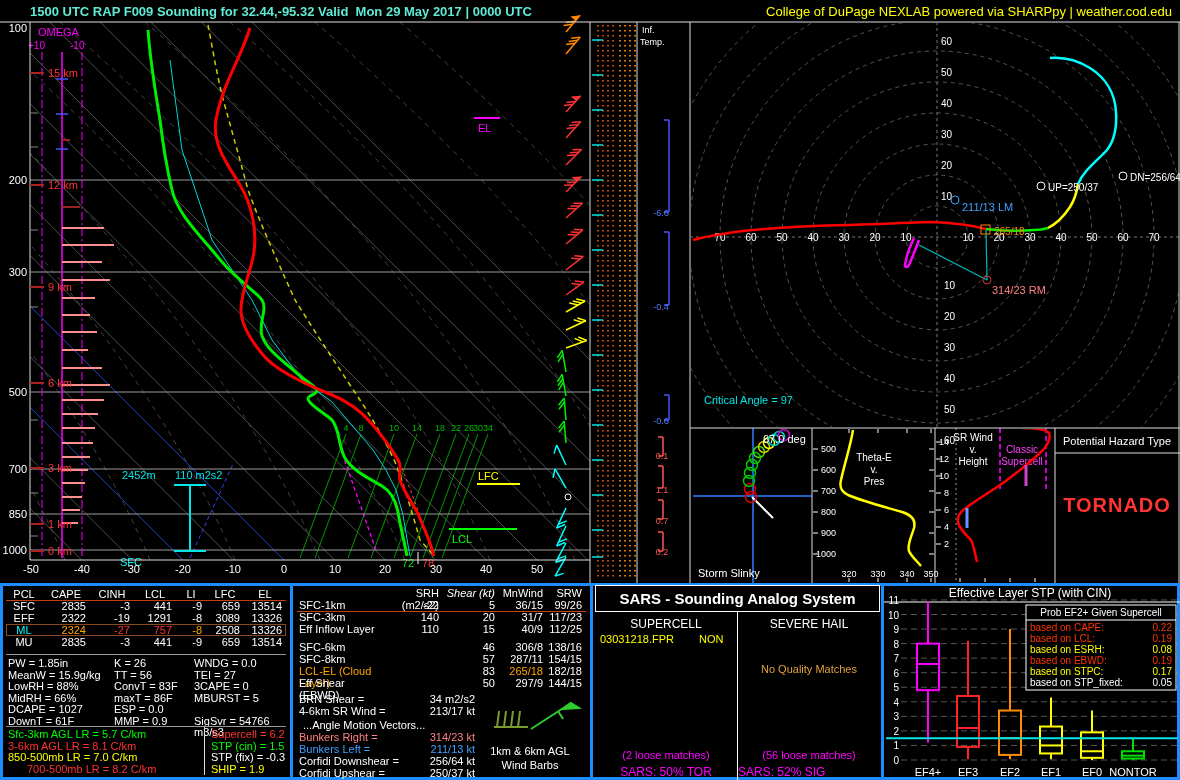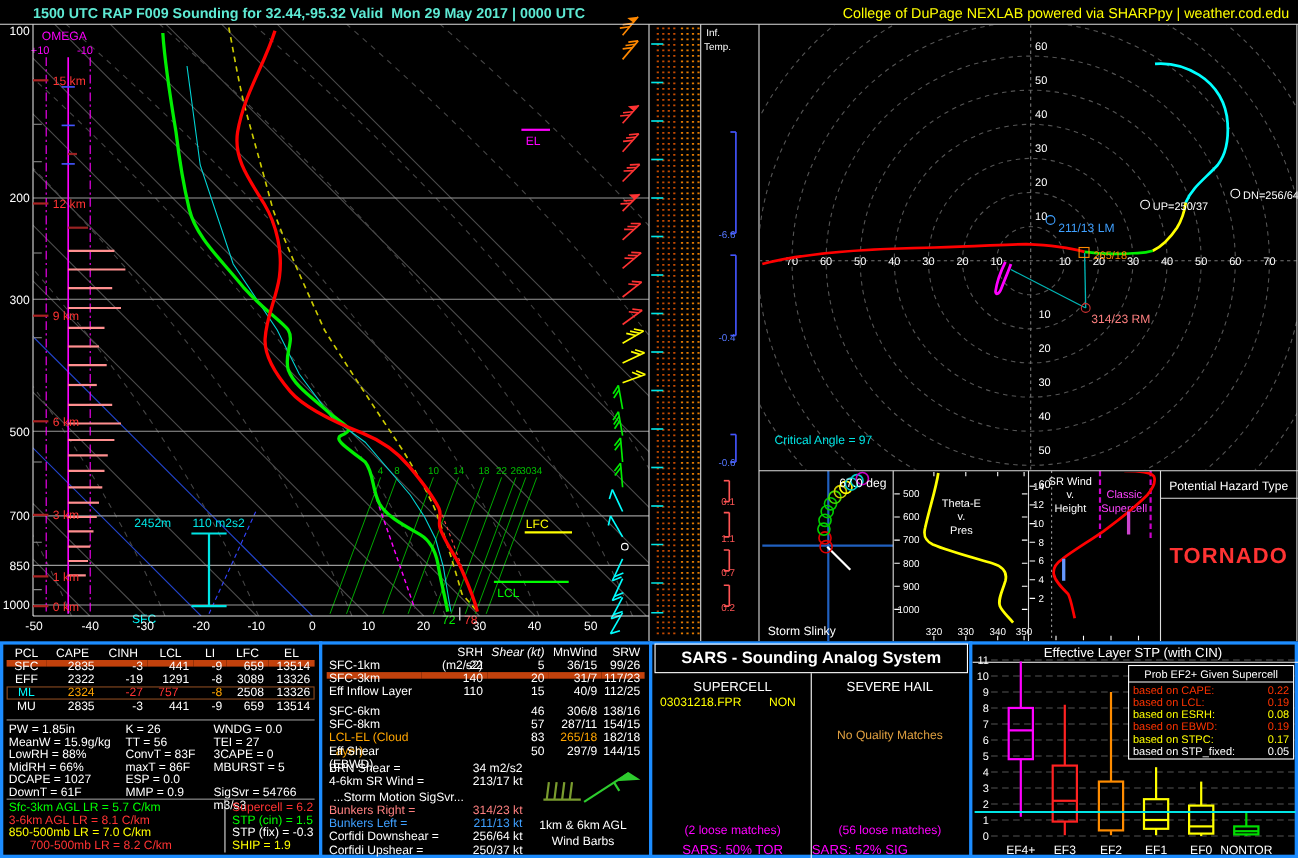--- a/index.html
+++ b/index.html
@@ -5,21 +5,21 @@
   html,body{margin:0;padding:0;background:#000;}
   #app{position:relative;width:1180px;height:780px;background:#000;overflow:hidden;
        font-family:"Liberation Sans",sans-serif;}
   .t{position:absolute;white-space:pre;}
   svg text{font-family:"Liberation Sans",sans-serif;}
   .f9{font-size:9px}.f10{font-size:10px}.f11{font-size:11px}.f12{font-size:12px}
   
   .pnl{position:absolute;color:#fff;font-size:11px;}
   .prow{display:grid;grid-template-columns:36px 48px 44px 42px 30px 38px 42px;height:12px;line-height:12px;}
   .krow{display:grid;grid-template-columns:86px 60px 56px 48px 39px;height:12px;line-height:12px;}
-  .hcell{text-align:center;border-bottom:6px solid #c2410c;}
+  .hcell{text-align:center;border-bottom:1px solid #c2410c;}
   .ncell{text-align:center;}
   .vcell{text-align:right;padding-right:4px;}
   .kname{text-align:left;padding-left:2px;}
   .sel{outline:1px solid #8a4a20;outline-offset:-1px;}
   .icol div{height:11.5px;line-height:11.5px;}
   .lr div{height:11.5px;line-height:11.5px;}
   #frame{position:absolute;left:0;top:583px;width:1180px;height:197px;border:3px solid #1c8cff;box-sizing:border-box;}
   .vblue{position:absolute;top:583px;width:3px;height:197px;background:#1c8cff;}
 </style>
 </head>
@@ -543,21 +543,21 @@
           <div class="vcell" style="color: rgb(255, 255, 255);">-19</div>
           <div class="vcell" style="color: rgb(255, 255, 255);">1291</div>
           <div class="vcell" style="color: rgb(255, 255, 255);">-8</div>
           <div class="vcell" style="color: rgb(255, 255, 255);">3089</div>
           <div class="vcell" style="color: rgb(255, 255, 255);">13326</div>
         </div>
         <div class="prow sel">
           <div class="ncell" style="color: rgb(0, 255, 255);">ML</div>
           <div class="vcell" style="color: rgb(255, 165, 0);">2324</div>
           <div class="vcell" style="color: rgb(255, 51, 51);">-27</div>
-          <div class="vcell" style="color: rgb(255, 51, 51); text-align: center;">757</div>
+          <div class="vcell" style="color: rgb(255, 51, 51);">757</div>
           <div class="vcell" style="color: rgb(255, 165, 0);">-8</div>
           <div class="vcell" style="color: rgb(255, 255, 255);">2508</div>
           <div class="vcell" style="color: rgb(255, 255, 255);">13326</div>
         </div>
         <div class="prow">
           <div class="ncell" style="color: rgb(255, 255, 255);">MU</div>
           <div class="vcell" style="color: rgb(255, 255, 255);">2835</div>
           <div class="vcell" style="color: rgb(255, 255, 255);">-3</div>
           <div class="vcell" style="color: rgb(255, 255, 255);">441</div>
           <div class="vcell" style="color: rgb(255, 255, 255);">-9</div>
@@ -663,21 +663,21 @@
           <div class="vcell" style="color: rgb(255, 255, 255);"></div>
           <div class="vcell" style="color: rgb(255, 255, 255);">50</div>
           <div class="vcell" style="color: rgb(255, 255, 255);">297/9</div>
           <div class="vcell" style="color: rgb(255, 255, 255);">144/15</div>
         </div>
       </div>
     <div class="t" style="left:4px;top:108px;">BRN Shear =</div>
     <div class="t" style="left:100px;top:108px;width:80px;text-align:right;">34 m2/s2</div>
     <div class="t" style="left:4px;top:120px;">4-6km SR Wind =</div>
     <div class="t" style="left:100px;top:120px;width:80px;text-align:right;">213/17 kt</div>
-    <div class="t" style="left:8px;top:134px;">...Storm Motion SigSvr...</div>
+    <div class="t" style="left:8px;top:134px;">...Angle Motion Vectors...</div>
     <div class="t" style="left: 4px; top: 146px; color: rgb(255, 128, 128);">Bunkers Right =</div>
     <div class="t" style="left: 100px; top: 146px; width: 80px; text-align: right; color: rgb(255, 128, 128);">314/23 kt</div>
     <div class="t" style="left: 4px; top: 158px; color: rgb(63, 160, 255);">Bunkers Left =</div>
     <div class="t" style="left: 100px; top: 158px; width: 80px; text-align: right; color: rgb(63, 160, 255);">211/13 kt</div>
     <div class="t" style="left: 4px; top: 170px; color: rgb(255, 255, 255);">Corfidi Downshear =</div>
     <div class="t" style="left: 100px; top: 170px; width: 80px; text-align: right; color: rgb(255, 255, 255);">256/64 kt</div>
     <div class="t" style="left: 4px; top: 182px; color: rgb(255, 255, 255);">Corfidi Upshear =</div>
     <div class="t" style="left: 100px; top: 182px; width: 80px; text-align: right; color: rgb(255, 255, 255);">250/37 kt</div>
     <svg width="92" height="44" viewBox="0 0 92 44" style="position:absolute;left:196px;top:106px;">
       <g stroke="#7a9c2e" stroke-width="2" fill="none">

